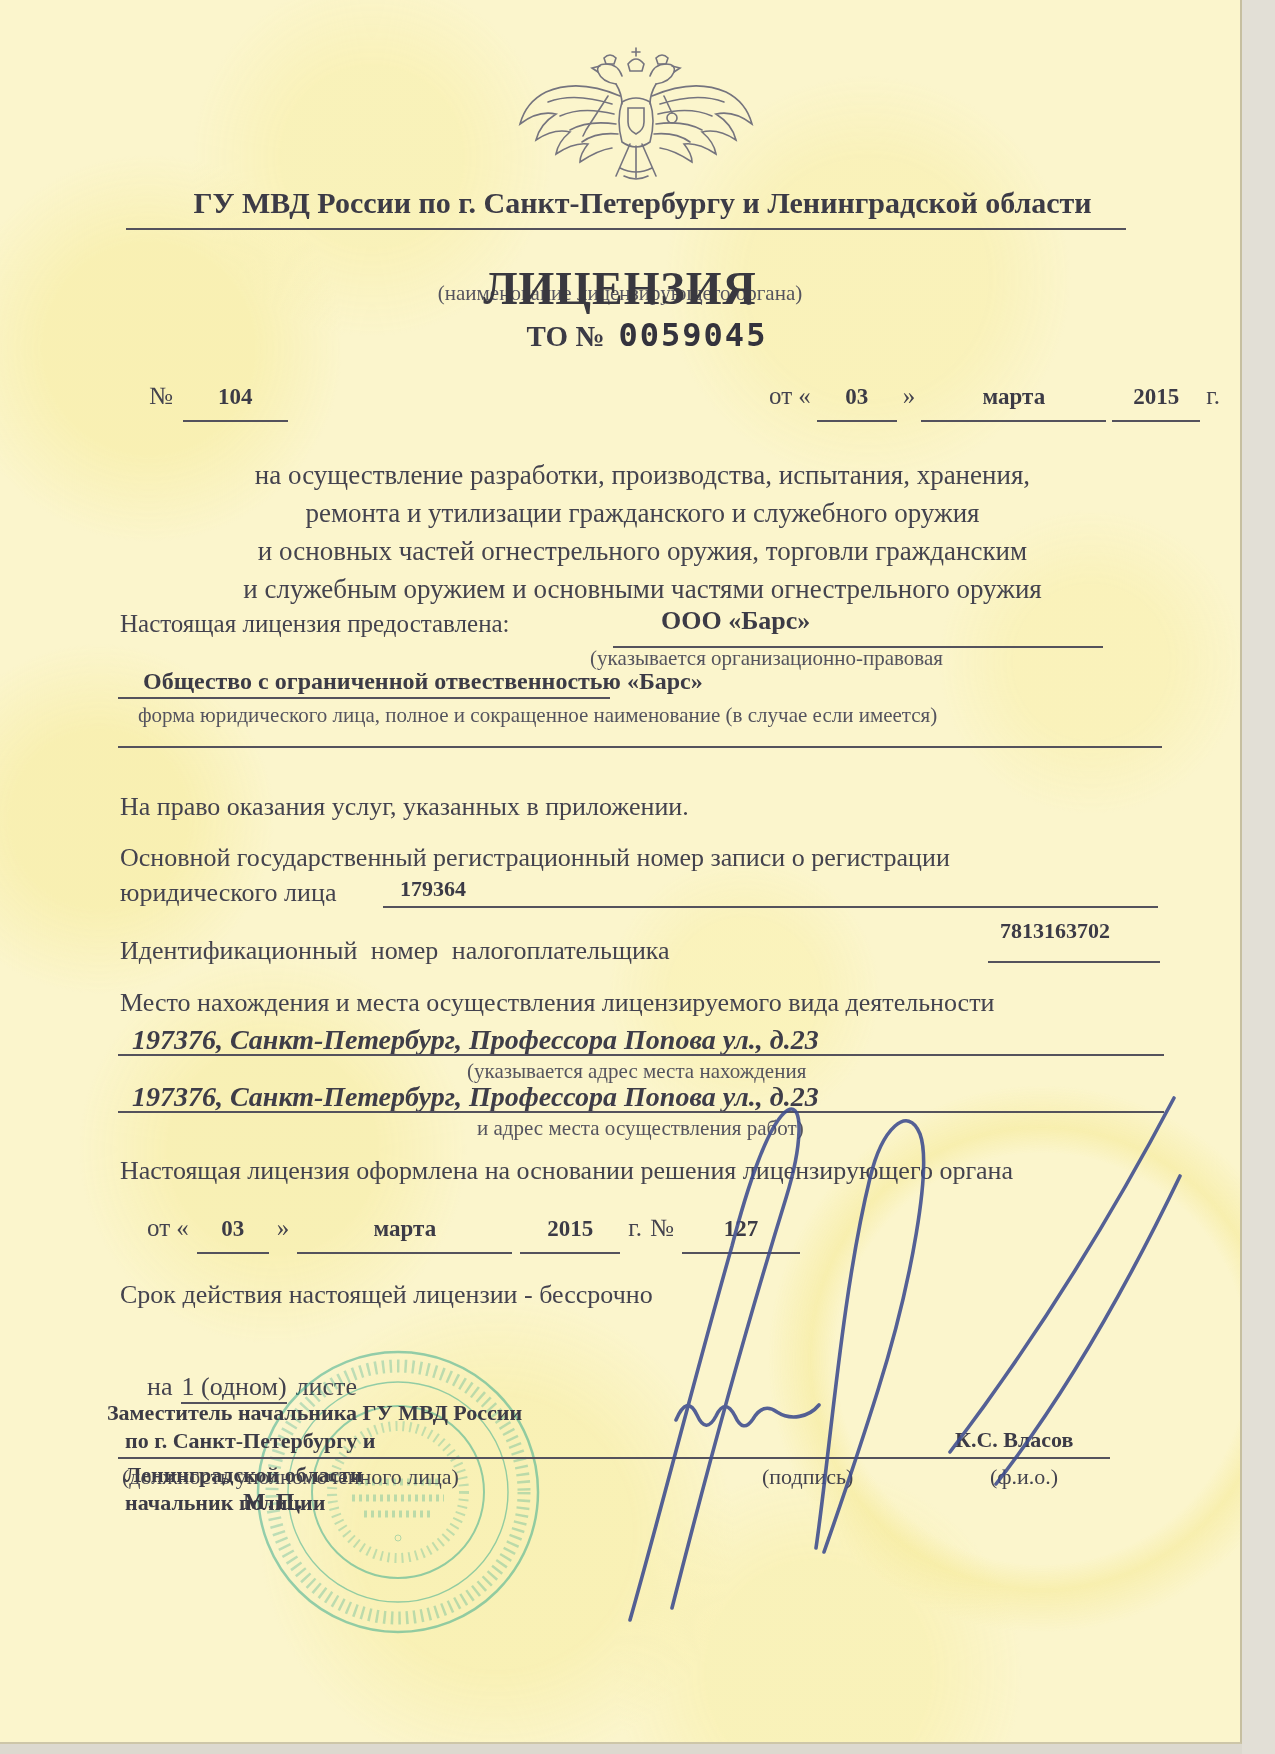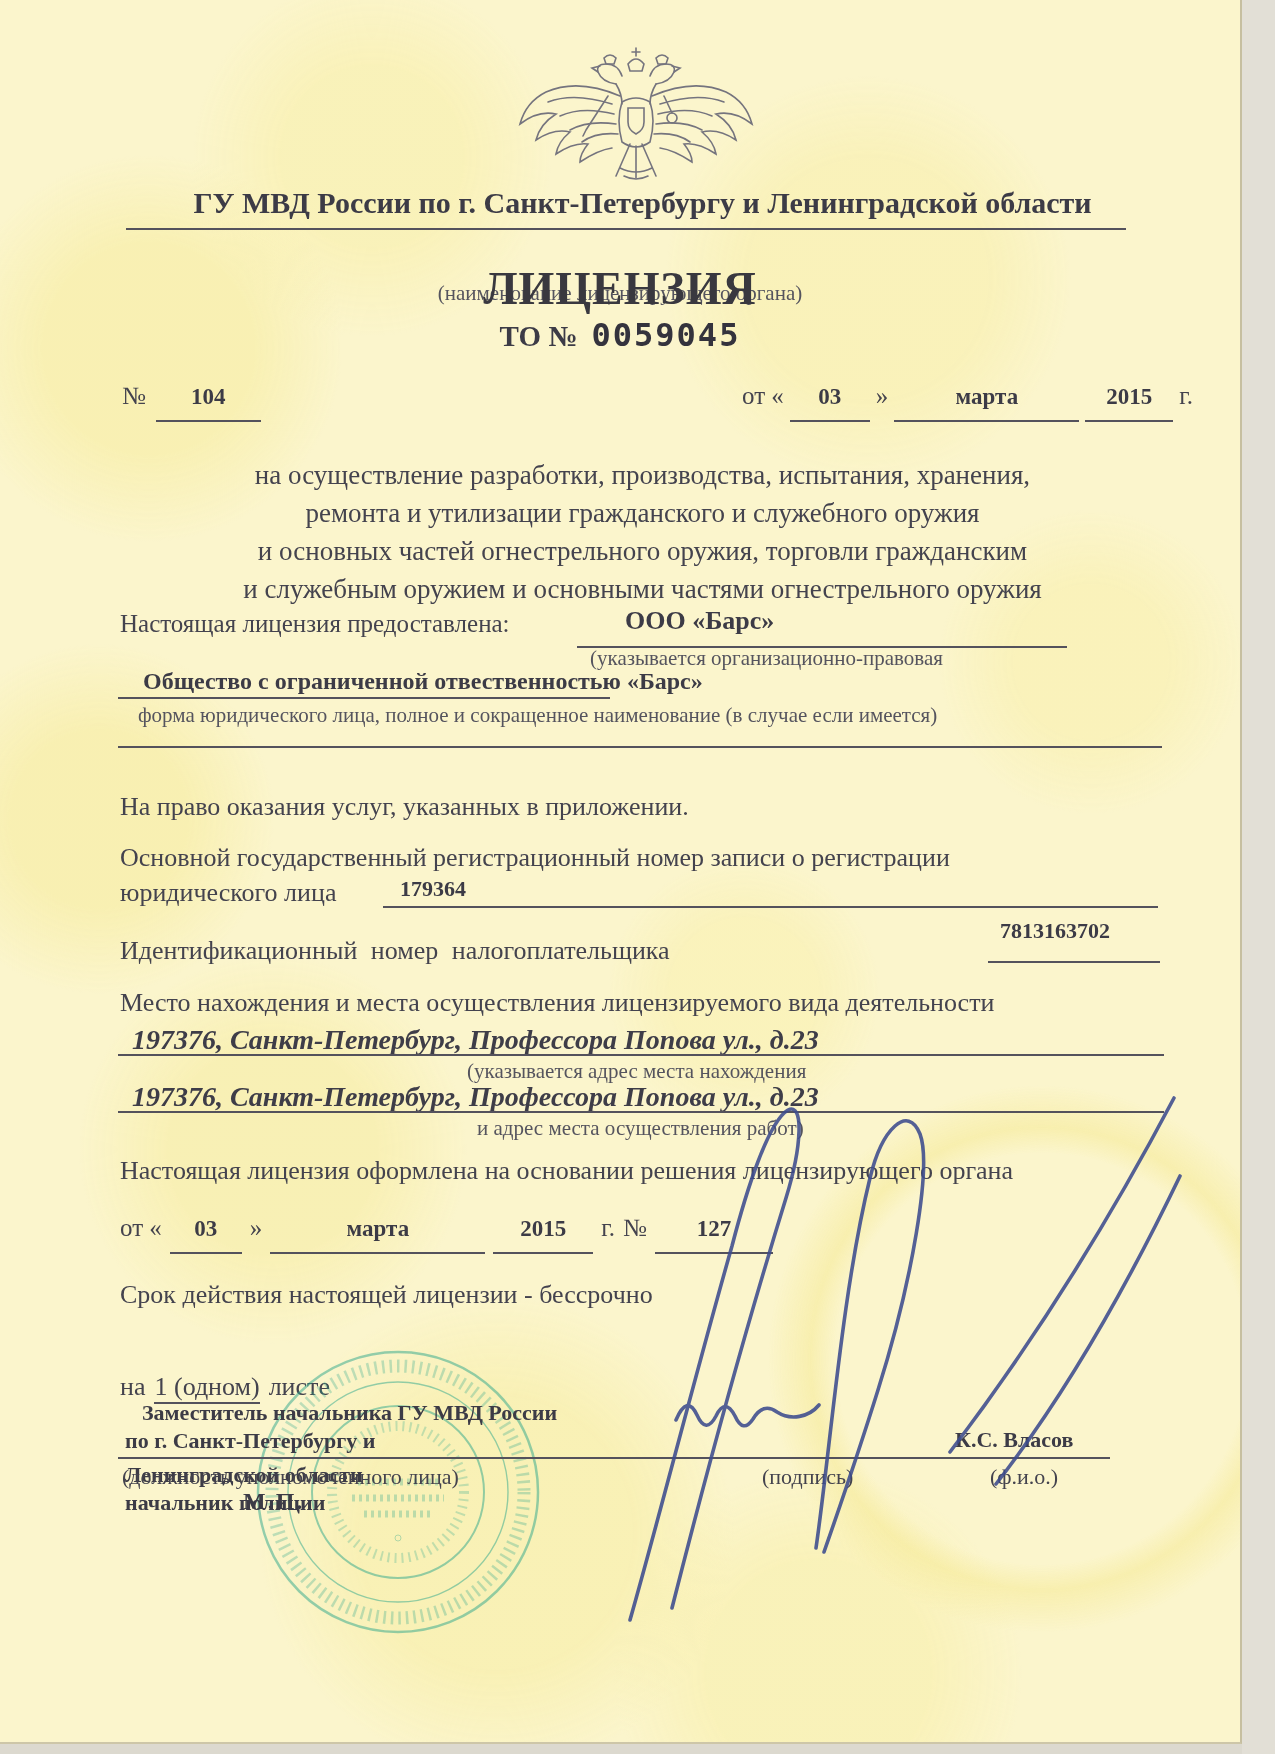--- a/index.html
+++ b/index.html
@@ -15,21 +15,21 @@
       radial-gradient(circle at 88% 38%, rgba(246,234,142,.33) 0 5%, transparent 10%),
       radial-gradient(circle at 22% 66%, rgba(243,229,128,.35) 0 7%, transparent 13%),
       radial-gradient(circle at 60% 57%, rgba(246,234,142,.30) 0 6%, transparent 11%),
       radial-gradient(circle at 84% 78%, transparent 12%, rgba(243,229,128,.45) 13.5%, transparent 16%),
       radial-gradient(circle at 40% 88%, rgba(244,231,133,.38) 0 8%, transparent 14%),
       radial-gradient(circle at 66% 96%, rgba(246,234,142,.35) 0 6%, transparent 11%);}
   .t{position:absolute;white-space:nowrap;}
   .b{font-weight:700;color:#3c3b46;}
   .cap{font-size:21px;color:#55545e;text-align:center;}
   .hr{position:absolute;height:2px;background:#54525c;}
-  .flexrow{position:absolute;display:flex;align-items:baseline;}
+  .flexrow{position:absolute;display:flex;align-items:baseline;margin-left:27px;}
   .cell{display:inline-block;text-align:center;border-bottom:2px solid #54525c;
         font-weight:700;font-size:23px;color:#3c3b46;padding-bottom:10px;}
   .lbl{font-size:25px;}
   .body26{font-size:26px;}
   .addr{font-size:28px;font-weight:700;font-style:italic;color:#3e3d48;}
   .scan-right{position:absolute;left:1242px;top:0;width:33px;height:1754px;background:#e2dfd6;}
   .scan-bottom{position:absolute;left:0;top:1744px;width:1242px;height:10px;background:#dcd9cf;}
   svg{display:block;}
 </style>
 </head>
@@ -99,21 +99,21 @@
     </div>
 
     <div class="t" style="left:120px;top:456px;width:1045px;text-align:center;font-size:27px;line-height:38px;white-space:normal;">
       <div>на осуществление разработки, производства, испытания, хранения,</div>
       <div>ремонта и утилизации гражданского и служебного оружия</div>
       <div>и основных частей огнестрельного оружия, торговли гражданским</div>
       <div>и служебным оружием и основными частями огнестрельного оружия</div>
     </div>
 
     <div class="t lbl" style="left:120px;top:610px;">Настоящая лицензия предоставлена:</div>
-    <div class="t cell" style="left:577px;top:606px;width:442px;text-align:left;padding-left:48px;font-size:26px;">ООО «Барс»</div>
+    <div class="t cell" style="left:613px;top:606px;width:442px;text-align:left;padding-left:48px;font-size:26px;">ООО «Барс»</div>
     <div class="t cap" style="left:590px;top:646px;">(указывается организационно-правовая</div>
 
     <div class="t b" style="left:143px;top:668px;font-size:24px;">Общество с ограниченной отвественностью  «Барс»</div>
     <div class="hr" style="left:118px;top:697px;width:492px;"></div>
     <div class="t cap" style="left:138px;top:703px;">форма юридического лица, полное и сокращенное наименование (в случае если имеется)</div>
     <div class="hr" style="left:118px;top:746px;width:1044px;"></div>
 
     <div class="t body26" style="left:120px;top:792px;">На право оказания услуг, указанных в приложении.</div>
 
     <div class="t body26" style="left:120px;top:843px;">Основной государственный регистрационный номер записи о регистрации</div>
@@ -159,21 +159,21 @@
         <circle cx="150" cy="150" r="140" stroke-width="2.5"></circle>
         <circle cx="150" cy="150" r="126" stroke-width="13" stroke-dasharray="2.5 5" opacity=".6"></circle>
         <circle cx="150" cy="150" r="110" stroke-width="1.4"></circle>
         <circle cx="150" cy="150" r="86" stroke-width="2"></circle>
         <circle cx="150" cy="150" r="66" stroke-width="10" stroke-dasharray="2 5" opacity=".55"></circle>
         <path d="M110 140 h80 M104 156 h92 M116 172 h68" stroke-width="7" stroke-dasharray="3 4" opacity=".6"></path>
         <circle cx="150" cy="196" r="3" opacity=".7"></circle>
       </svg>
     </div>
 
-    <div class="t b" style="left:142px;top:1400px;font-size:22px;">Заместитель начальника ГУ МВД России</div>
+    <div class="t b" style="left:107px;top:1400px;font-size:22px;">Заместитель начальника ГУ МВД России</div>
     <div class="t b" style="left:125px;top:1428px;font-size:22px;">по г. Санкт-Петербургу и</div>
     <div class="hr" style="left:118px;top:1457px;width:992px;"></div>
     <div class="t b" style="left:125px;top:1462px;font-size:22px;">Ленинградской области</div>
     <div class="t" style="left:122px;top:1464px;font-size:22px;">(должность уполномоченного лица)</div>
     <div class="t b" style="left:125px;top:1490px;font-size:22px;">начальник полиции</div>
     <div class="t b" style="left:243px;top:1488px;font-size:24px;letter-spacing:2px;">М.П.</div>
     <div class="t" style="left:762px;top:1464px;font-size:22px;">(подпись)</div>
     <div class="t b" style="left:955px;top:1427px;font-size:22px;">К.С. Власов</div>
     <div class="t" style="left:990px;top:1464px;font-size:22px;">(ф.и.о.)</div>
 

